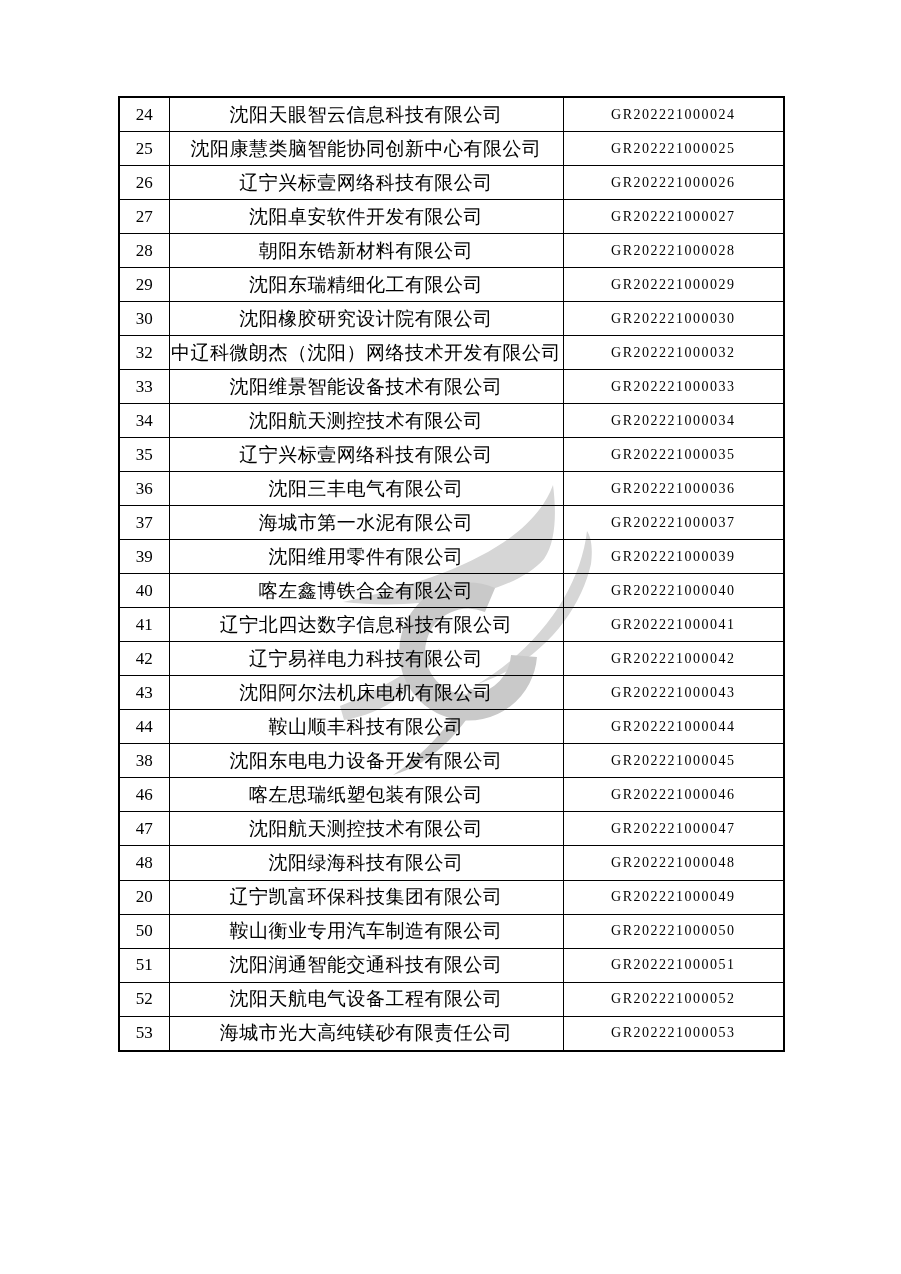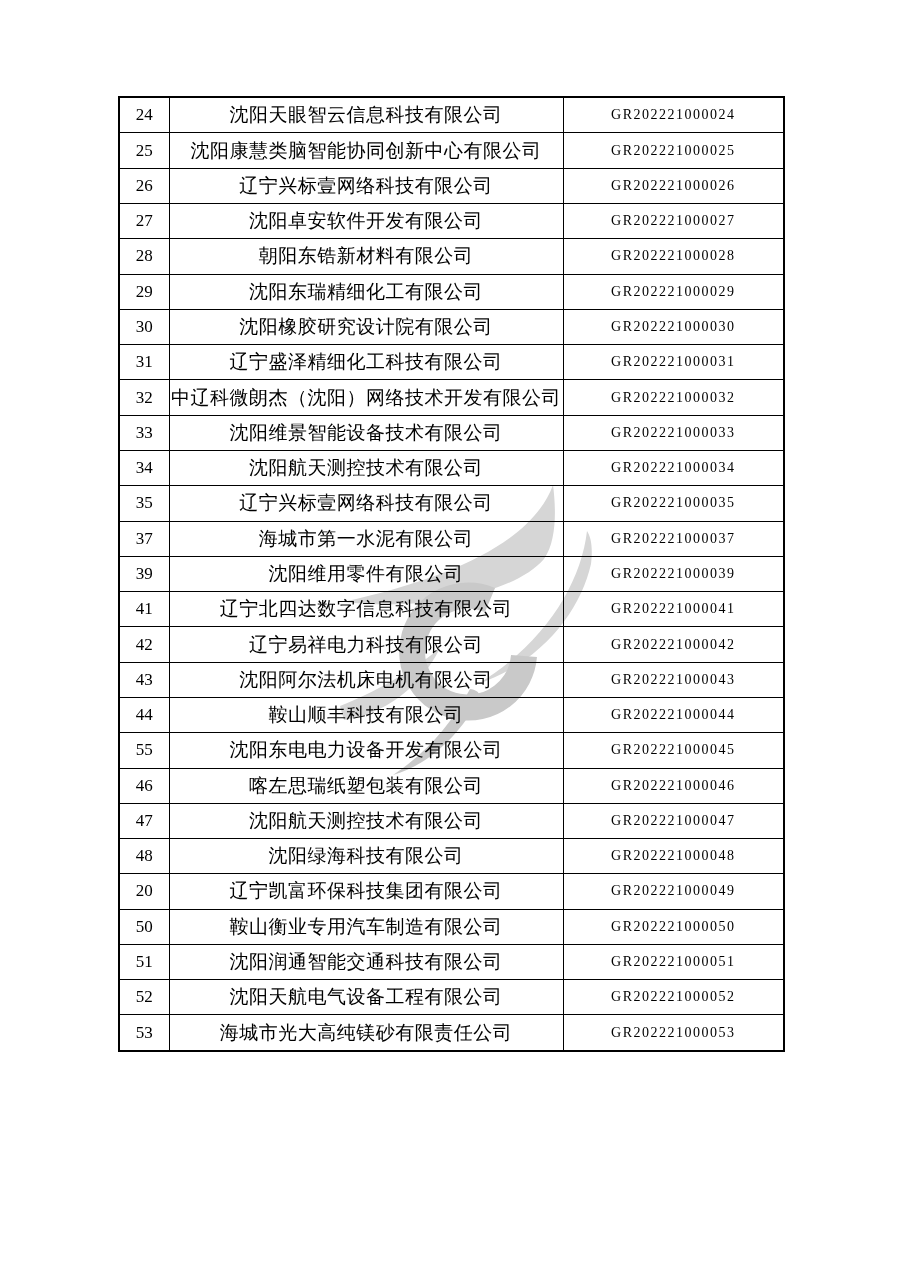--- a/index.html
+++ b/index.html
@@ -126,76 +126,81 @@
       <td class="col-index">29</td>
       <td class="col-company">沈阳东瑞精细化工有限公司</td>
       <td class="col-code">GR202221000029</td>
     </tr>
         <tr>
       <td class="col-index">30</td>
       <td class="col-company">沈阳橡胶研究设计院有限公司</td>
       <td class="col-code">GR202221000030</td>
     </tr>
         <tr>
-      <td class="col-index">31</td>
-      <td class="col-company">辽宁盛泽精细化工科技有限公司</td>
-      <td class="col-code">GR202221000031</td>
-    </tr>
-        <tr>
       <td class="col-index">32</td>
       <td class="col-company">中辽科微朗杰（沈阳）网络技术开发有限公司</td>
       <td class="col-code">GR202221000032</td>
     </tr>
         <tr>
       <td class="col-index">33</td>
       <td class="col-company">沈阳维景智能设备技术有限公司</td>
       <td class="col-code">GR202221000033</td>
     </tr>
         <tr>
       <td class="col-index">34</td>
       <td class="col-company">沈阳航天测控技术有限公司</td>
       <td class="col-code">GR202221000034</td>
     </tr>
         <tr>
       <td class="col-index">35</td>
       <td class="col-company">辽宁兴标壹网络科技有限公司</td>
       <td class="col-code">GR202221000035</td>
     </tr>
         <tr>
+      <td class="col-index">36</td>
+      <td class="col-company">沈阳三丰电气有限公司</td>
+      <td class="col-code">GR202221000036</td>
+    </tr>
+        <tr>
       <td class="col-index">37</td>
       <td class="col-company">海城市第一水泥有限公司</td>
       <td class="col-code">GR202221000037</td>
     </tr>
         <tr>
       <td class="col-index">39</td>
       <td class="col-company">沈阳维用零件有限公司</td>
       <td class="col-code">GR202221000039</td>
     </tr>
         <tr>
+      <td class="col-index">40</td>
+      <td class="col-company">喀左鑫博铁合金有限公司</td>
+      <td class="col-code">GR202221000040</td>
+    </tr>
+        <tr>
       <td class="col-index">41</td>
       <td class="col-company">辽宁北四达数字信息科技有限公司</td>
       <td class="col-code">GR202221000041</td>
     </tr>
         <tr>
       <td class="col-index">42</td>
       <td class="col-company">辽宁易祥电力科技有限公司</td>
       <td class="col-code">GR202221000042</td>
     </tr>
         <tr>
       <td class="col-index">43</td>
       <td class="col-company">沈阳阿尔法机床电机有限公司</td>
       <td class="col-code">GR202221000043</td>
     </tr>
         <tr>
       <td class="col-index">44</td>
       <td class="col-company">鞍山顺丰科技有限公司</td>
       <td class="col-code">GR202221000044</td>
     </tr>
         <tr>
-      <td class="col-index">55</td>
+      <td class="col-index">38</td>
       <td class="col-company">沈阳东电电力设备开发有限公司</td>
       <td class="col-code">GR202221000045</td>
     </tr>
         <tr>
       <td class="col-index">46</td>
       <td class="col-company">喀左思瑞纸塑包装有限公司</td>
       <td class="col-code">GR202221000046</td>
     </tr>
         <tr>
       <td class="col-index">47</td>

